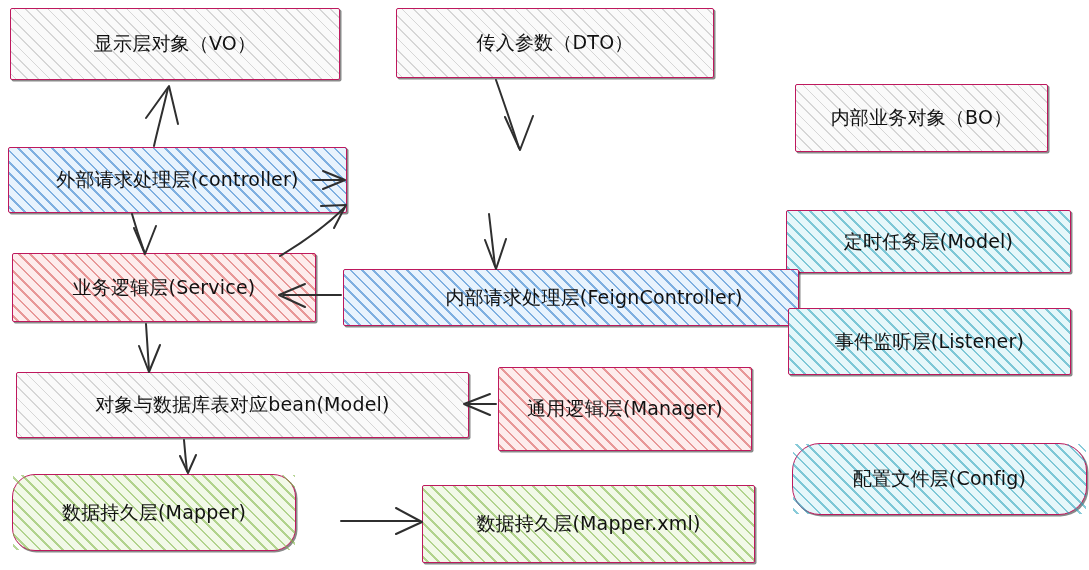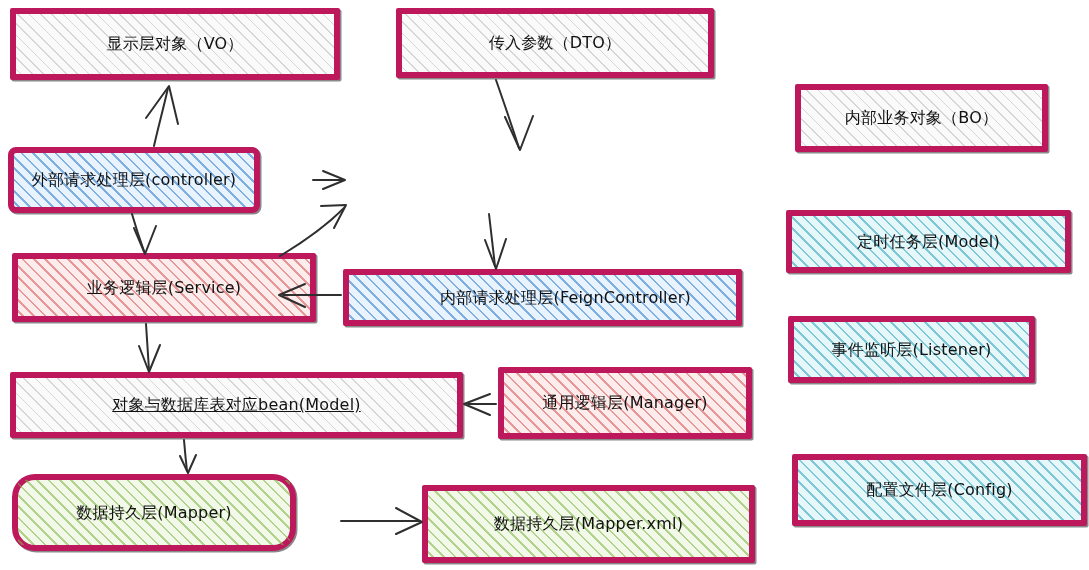--- a/index.html
+++ b/index.html
@@ -17,24 +17,24 @@
   }
 
   
   .node {
     position: absolute;
     box-sizing: border-box;
     display: flex;
     align-items: center;
     justify-content: center;
     text-align: center;
-    border: 6px solid #be185d;
+    border: 1px solid #be185d;
     border-radius: 2px;
     color: #111111;
-    font-size: 16px;
+    font-size: 19px;
     letter-spacing: .2px;
     line-height: 1.25;
     z-index: 3;
     
     box-shadow: 1.5px 1.5px 0 0 rgba(40,40,40,.55);
   }
   .node .label {
     position: relative;
     z-index: 2;
     padding: 0 6px;
@@ -200,54 +200,54 @@
   </div>
 
   <div class="node fill-gray" style="left:396px; top:8px; width:318px; height:70px;">
     <span class="label">传入参数（DTO）</span>
   </div>
 
   <div class="node fill-gray" style="left:795px; top:84px; width:253px; height:68px;align-items:center;">
     <span class="label">内部业务对象（BO）</span>
   </div>
 
-  <div class="node fill-blue" style="left:8px; top:147px; width:252px; height:66px;border-radius:8px;">
+  <div class="node fill-blue" style="left:8px; top:147px; width:339px; height:66px;">
     <span class="label">外部请求处理层(controller)</span>
   </div>
 
 
   <div class="node fill-cyan" style="left:786px; top:210px; width:285px; height:63px;">
     <span class="label">定时任务层(Model)</span>
   </div>
 
   <div class="node fill-red" style="left:12px; top:253px; width:304px; height:69px;">
     <span class="label">业务逻辑层(Service)</span>
   </div>
 
-  <div class="node fill-blue" style="left:343px; top:269px; width:399px; height:57px;padding-left:46px;">
+  <div class="node fill-blue" style="left:343px; top:269px; width:456px; height:57px;padding-left:46px;">
     <span class="label">内部请求处理层(FeignController)</span>
   </div>
 
-  <div class="node fill-cyan" style="left:788px; top:308px; width:247px; height:67px;margin-top:8px;">
+  <div class="node fill-cyan" style="left:788px; top:308px; width:283px; height:67px;">
     <span class="label">事件监听层(Listener)</span>
   </div>
 
-  <div class="node fill-gray" style="left:10px; top:372px; width:453px; height:66px;text-decoration:underline;">
+  <div class="node fill-gray" style="left:16px; top:372px; width:453px; height:66px;">
     <span class="label">对象与数据库表对应bean(Model)</span>
   </div>
 
-  <div class="node fill-red" style="left:498px; top:367px; width:254px; height:72px;text-align:right;">
+  <div class="node fill-red" style="left:498px; top:367px; width:254px; height:84px;text-align:right;">
     <span class="label">通用逻辑层(Manager)</span>
   </div>
 
   <div class="node fill-green" style="left:12px; top:474px; width:284px; height:77px;border-radius:23px;">
     <span class="label">数据持久层(Mapper)</span>
   </div>
 
   <div class="node fill-green" style="left:422px; top:485px; width:333px; height:78px;">
     <span class="label">数据持久层(Mapper.xml)</span>
   </div>
 
-  <div class="node fill-cyan" style="left:792px; top:454px; width:295px; height:72px;">
+  <div class="node fill-cyan" style="left:792px; top:443px; width:295px; height:72px;border-radius:28px;">
     <span class="label">配置文件层(Config)</span>
   </div>
 
 </div>
 
 </body></html>

